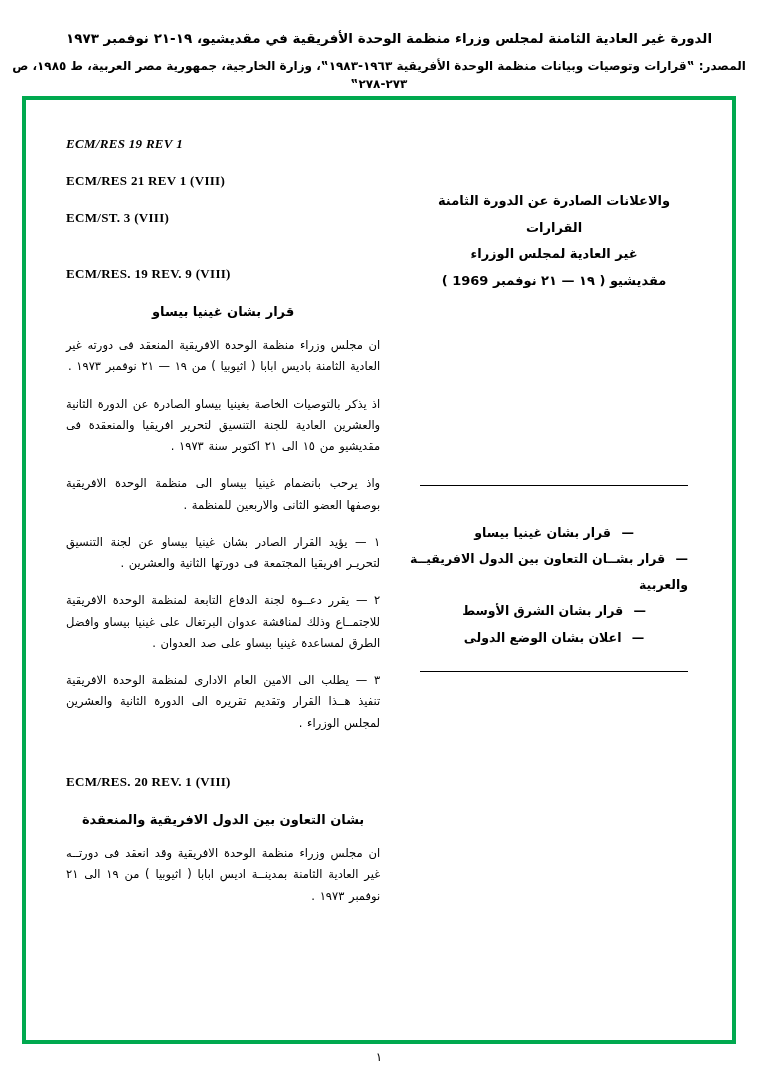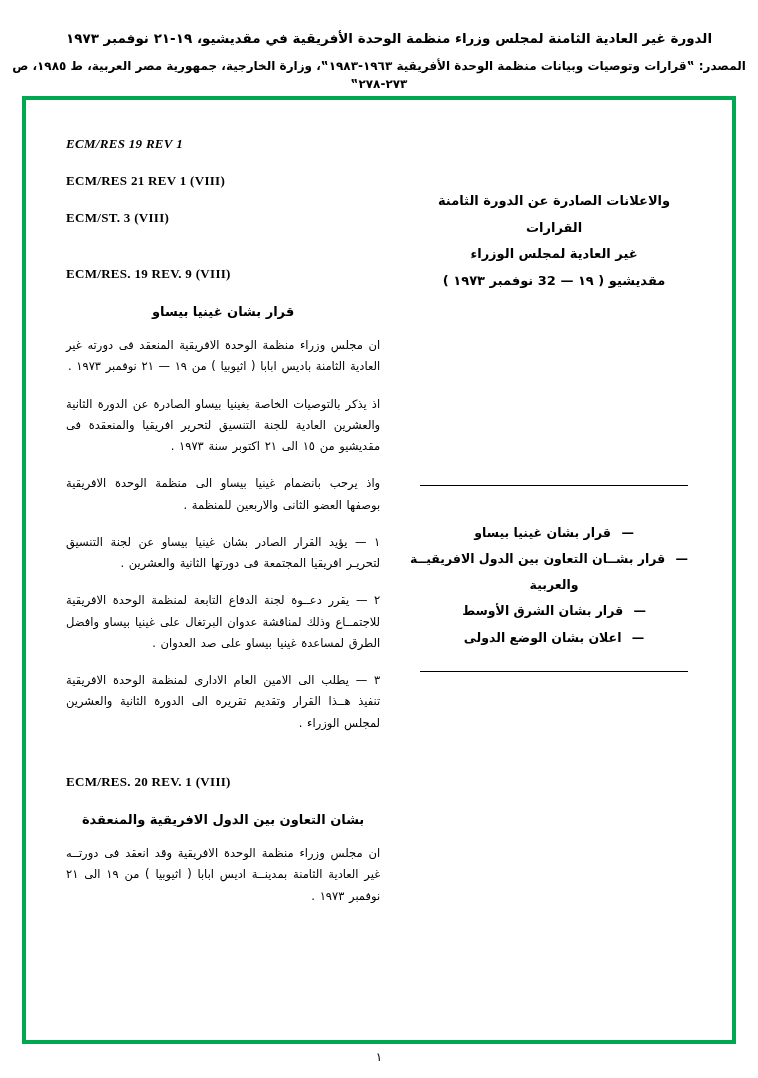--- a/index.html
+++ b/index.html
@@ -111,21 +111,21 @@
     font-weight: bold;
     font-size: 12.5px;
     direction: rtl;
     text-align: center;
     line-height: 2.1;
   }
   .index-item { white-space: nowrap; }
   .index-item .dash { margin-left: 6px; }
   .index-sub {
     display: block;
-    text-align: center;
+    text-align: right;
   }
 
   
   .code-line {
     font-family: "Liberation Serif", "DejaVu Serif", serif;
     font-weight: bold;
     font-size: 13px;
     direction: ltr;
     text-align: left;
     margin-bottom: 21px;
@@ -179,21 +179,21 @@
 <div class="green-frame"></div>
 
 <div class="page-body">
   <div class="columns">
 
     <div class="col-right">
       <div class="res-title">
         <div>والاعلانات الصادرة عن الدورة الثامنة</div>
         <div>القرارات</div>
         <div>غير العادية لمجلس الوزراء</div>
-        <div>مقديشيو ( ١٩ — 32 نوفمبر ١٩٧٣ )</div>
+        <div>مقديشيو ( ١٩ — ٢١ نوفمبر 1969 )</div>
       </div>
 
       <hr class="rule rule-top">
 
       <div class="index-list">
         <div class="index-item">
           <span class="dash">—</span>
           <span>قرار بشان غينيا بيساو</span>
         </div>
         <div class="index-item">

